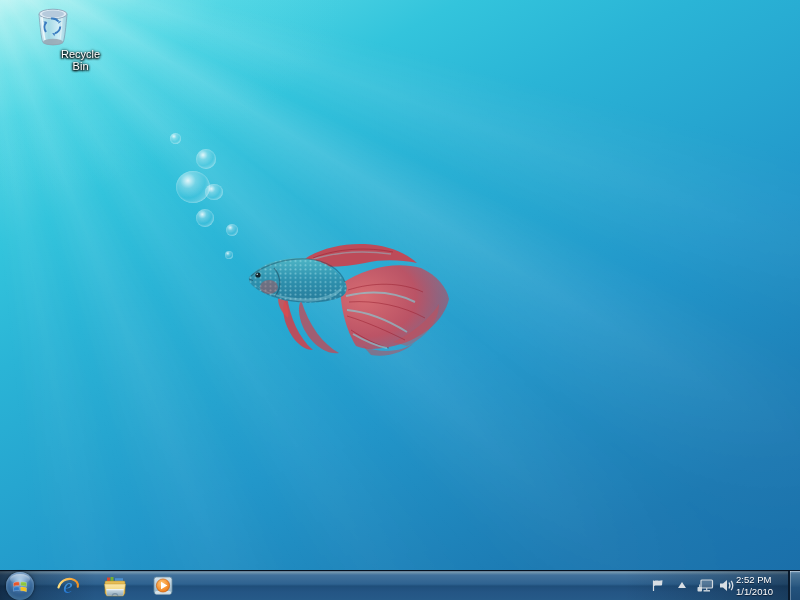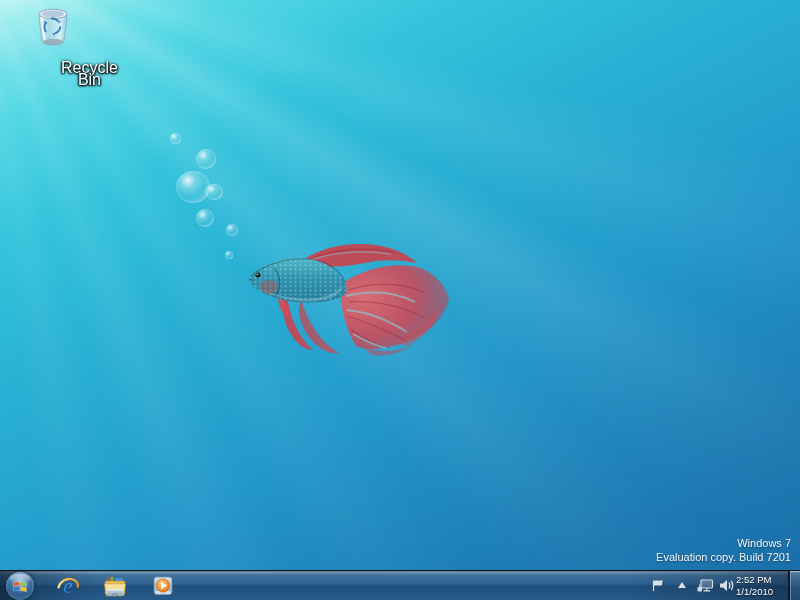--- a/index.html
+++ b/index.html
@@ -37,21 +37,21 @@
     background:radial-gradient(circle at 35% 30%,
       rgba(255,255,255,0.85) 0%, rgba(255,255,255,0.28) 25%,
       rgba(255,255,255,0.05) 55%, rgba(255,255,255,0.33) 86%,
       rgba(255,255,255,0.12) 100%);
     box-shadow:inset 0 0 2px rgba(255,255,255,0.55);
   }
   .fish{position:absolute;left:243px;top:238px;width:215px;height:122px;}
   .desktop-icon{position:absolute;left:18px;top:5px;width:70px;text-align:center;cursor:default;}
   .desktop-icon svg{display:block;margin:0 auto;}
   .icon-label{
-    display:inline-block;margin-top:15px;font-size:16px;line-height:12px;color:#fff;
+    display:inline-block;margin-top:1px;font-size:11px;line-height:12px;color:#fff;
     text-shadow:1px 1px 2px #000,-1px 1px 2px #000,0 0 3px #000;
     padding-left:43px;
   }
   .watermark{
     position:absolute;right:9px;top:537px;text-align:right;
     font-size:11px;line-height:13.5px;color:rgba(255,255,255,0.95);
     text-shadow:0 1px 2px rgba(0,30,60,0.55);
   }
   .taskbar{
     position:absolute;left:0;bottom:0;width:800px;height:30px;box-sizing:border-box;
@@ -193,24 +193,20 @@
       </g>
       <g fill="#3a7cc0">
         <path d="M14.5,17 l-3,-0.8 l2.2,3.4 Z"></path>
         <path d="M26.5,16.5 l3,-0.4 l-3.2,2.6 Z"></path>
         <path d="M23,28.3 l-0.6,3 l-2.2,-3.4 Z"></path>
       </g>
     </svg>
     <span class="icon-label">Recycle Bin</span>
   </div>
 
-  <div class="watermark">
-    <div>Windows 7</div>
-    <div>Evaluation copy. Build 7201</div>
-  </div>
 
   <div class="taskbar">
     <div class="start-orb">
       <svg width="16" height="16" viewBox="0 0 16 16">
         <g stroke="rgba(255,255,255,0.55)" stroke-width="0.4">
           <path d="M1.5,5 C3.5,3.8 5.3,3.5 7.3,4 L7.3,7.7 C5.3,7.2 3.5,7.4 1.5,8.4 Z" fill="#e8552a"></path>
           <path d="M8.6,4.1 C10.6,3.5 12.5,3.6 14.5,4.6 L14.5,8.6 C12.5,7.8 10.6,7.6 8.6,7.8 Z" fill="#8cc63e"></path>
           <path d="M1.5,9.6 C3.5,8.7 5.3,8.5 7.3,9 L7.3,12.7 C5.3,12.2 3.5,12.4 1.5,13.3 Z" fill="#2e78c8"></path>
           <path d="M8.6,9.1 C10.6,8.8 12.5,9 14.5,9.8 L14.5,13.7 C12.5,12.9 10.6,12.7 8.6,12.8 Z" fill="#f8c018"></path>
         </g>

